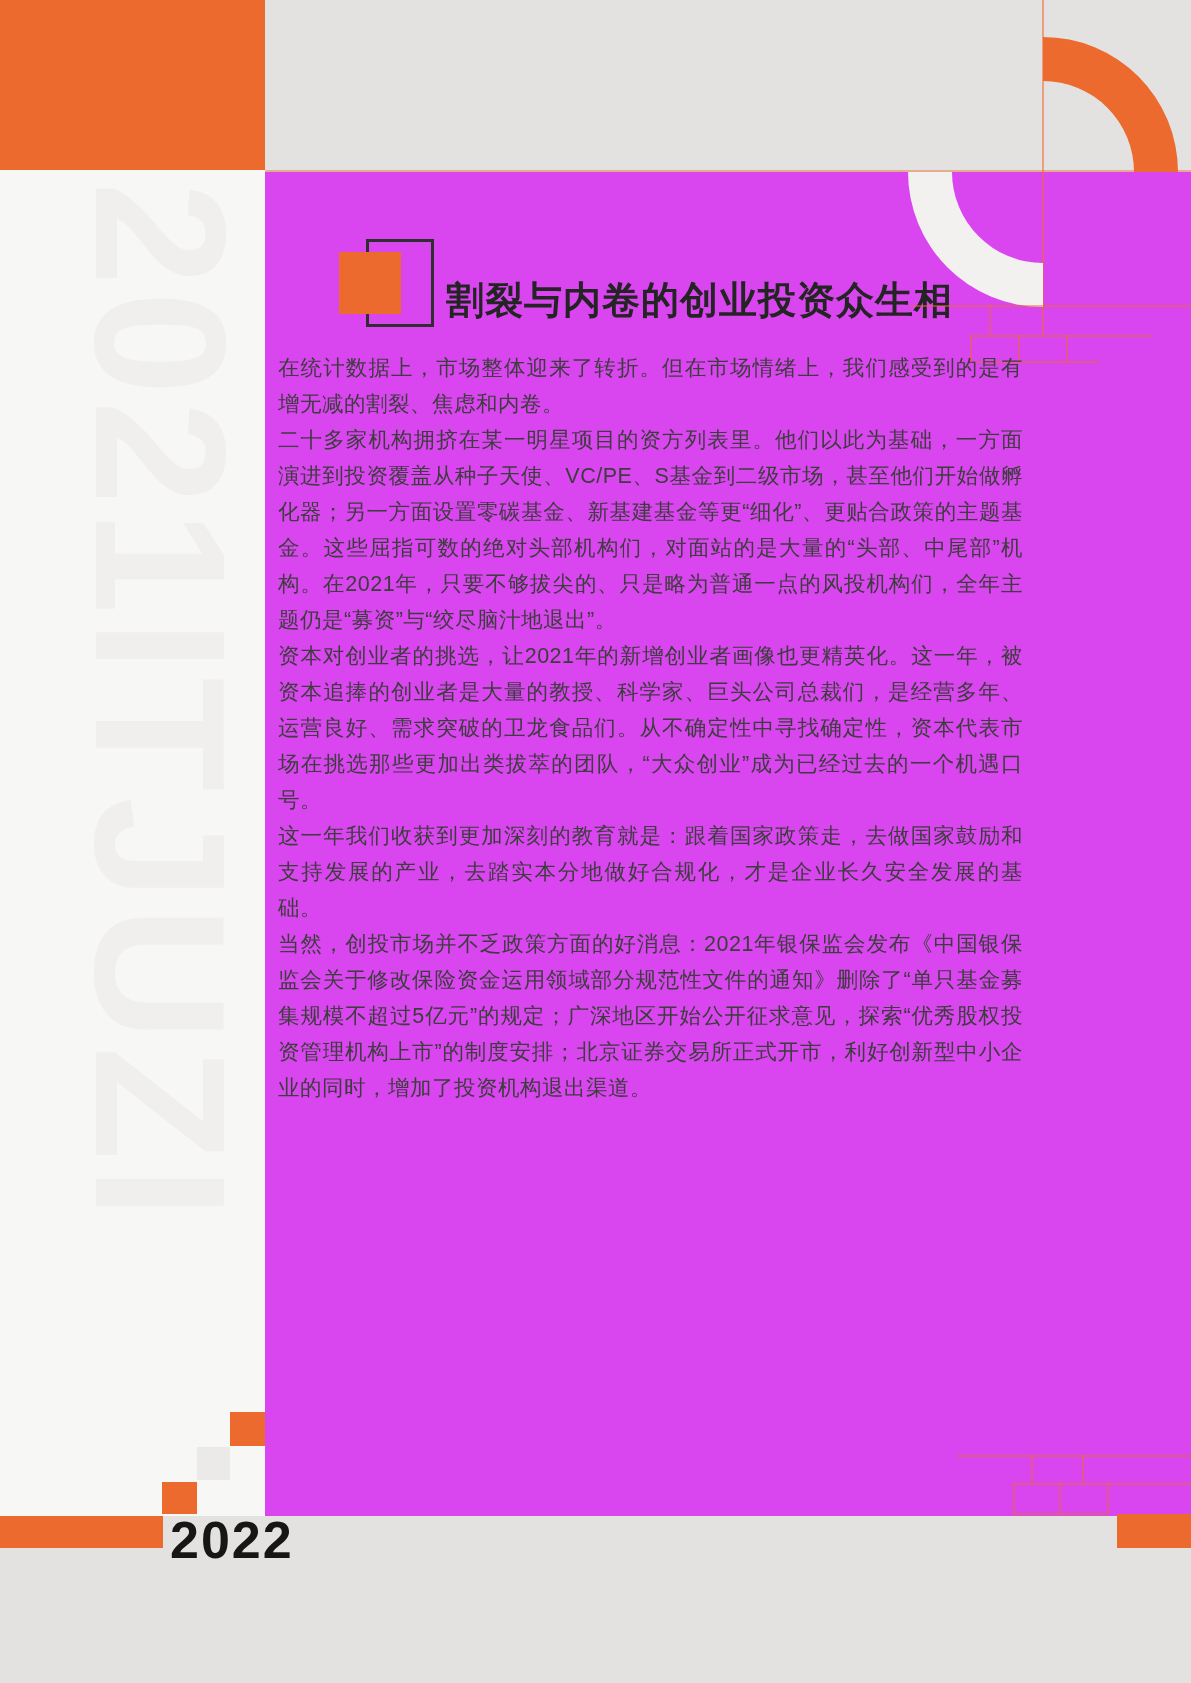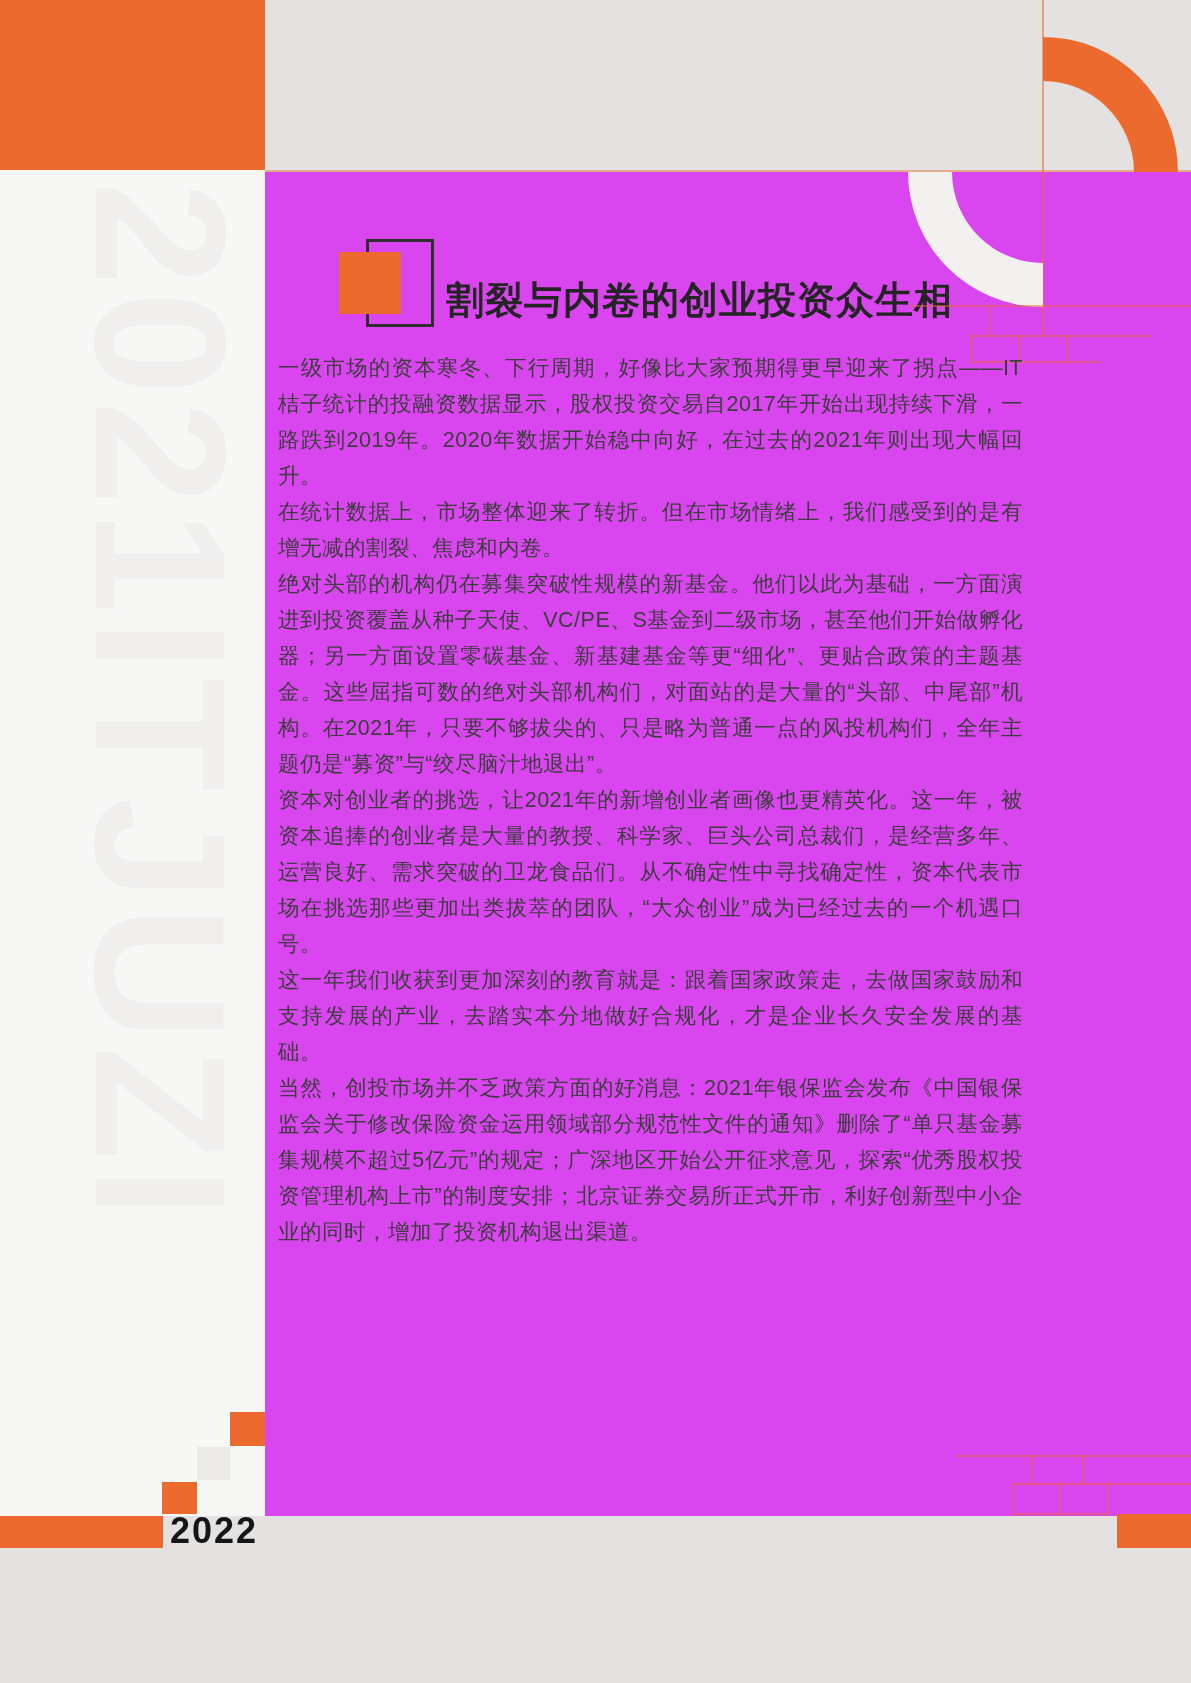--- a/index.html
+++ b/index.html
@@ -51,21 +51,21 @@
              text-align:justify;letter-spacing:.5px}
   .body-text p{margin:0;padding:0}
 
   
   .band-bottom{position:absolute;left:0;top:1516px;width:1191px;height:167px;background:#e3e2e1}
   .bar-bottom{position:absolute;left:0;top:1516px;width:163px;height:32px;background:#ec6a2e}
   .stair1{position:absolute;left:162px;top:1482px;width:35px;height:32px;background:#ec6a2e}
   .stair2{position:absolute;left:197px;top:1447px;width:33px;height:33px;background:#eceae9}
   .stair3{position:absolute;left:230px;top:1412px;width:35px;height:34px;background:#ec6a2e}
   .rect-br{position:absolute;left:1117px;top:1514px;width:74px;height:34px;background:#ec6a2e}
-  .footer-year{position:absolute;left:170px;top:1510px;font-size:36px;font-weight:bold;
+  .footer-year{position:absolute;left:170px;top:1510px;font-size:52px;font-weight:bold;
                color:#161616;letter-spacing:2px}
 </style>
 </head>
 <body>
 
 <div class="page">
 
   <div class="left-col"></div>
   <div class="watermark">2021ITJUZI</div>
 
@@ -84,23 +84,22 @@
 
   <div class="hl tb1"></div>
   <div class="vl tbv1"></div>
   <div class="hl tb2"></div>
   <div class="vl tbv2"></div>
   <div class="vl tbv3"></div>
   <div class="vl tbv4"></div>
   <div class="hl tb3"></div>
 
   <div class="body-text">
-    <p>一级市场的资本寒冬、下行周期，好像比大家预期得更早迎来了拐点——IT桔子统计的投融资数据显示，股权投资交易自2017年开始出现持续下滑，一路跌到2019年。2020年数据开始稳中向好，在过去的2021年则出现大幅回升。</p>
     <p>在统计数据上，市场整体迎来了转折。但在市场情绪上，我们感受到的是有增无减的割裂、焦虑和内卷。</p>
-    <p>绝对头部的机构仍在募集突破性规模的新基金。他们以此为基础，一方面演进到投资覆盖从种子天使、VC/PE、S基金到二级市场，甚至他们开始做孵化器；另一方面设置零碳基金、新基建基金等更“细化”、更贴合政策的主题基金。这些屈指可数的绝对头部机构们，对面站的是大量的“头部、中尾部”机构。在2021年，只要不够拔尖的、只是略为普通一点的风投机构们，全年主题仍是“募资”与“绞尽脑汁地退出”。</p>
+    <p>二十多家机构拥挤在某一明星项目的资方列表里。他们以此为基础，一方面演进到投资覆盖从种子天使、VC/PE、S基金到二级市场，甚至他们开始做孵化器；另一方面设置零碳基金、新基建基金等更“细化”、更贴合政策的主题基金。这些屈指可数的绝对头部机构们，对面站的是大量的“头部、中尾部”机构。在2021年，只要不够拔尖的、只是略为普通一点的风投机构们，全年主题仍是“募资”与“绞尽脑汁地退出”。</p>
     <p>资本对创业者的挑选，让2021年的新增创业者画像也更精英化。这一年，被资本追捧的创业者是大量的教授、科学家、巨头公司总裁们，是经营多年、运营良好、需求突破的卫龙食品们。从不确定性中寻找确定性，资本代表市场在挑选那些更加出类拔萃的团队，“大众创业”成为已经过去的一个机遇口号。</p>
     <p>这一年我们收获到更加深刻的教育就是：跟着国家政策走，去做国家鼓励和支持发展的产业，去踏实本分地做好合规化，才是企业长久安全发展的基础。</p>
     <p>当然，创投市场并不乏政策方面的好消息：2021年银保监会发布《中国银保监会关于修改保险资金运用领域部分规范性文件的通知》删除了“单只基金募集规模不超过5亿元”的规定；广深地区开始公开征求意见，探索“优秀股权投资管理机构上市”的制度安排；北京证券交易所正式开市，利好创新型中小企业的同时，增加了投资机构退出渠道。</p>
   </div>
 
   <div class="hl bb1"></div>
   <div class="vl bbv1"></div>
   <div class="vl bbv2"></div>
   <div class="hl bb2"></div>
   <div class="vl bbv3"></div>

